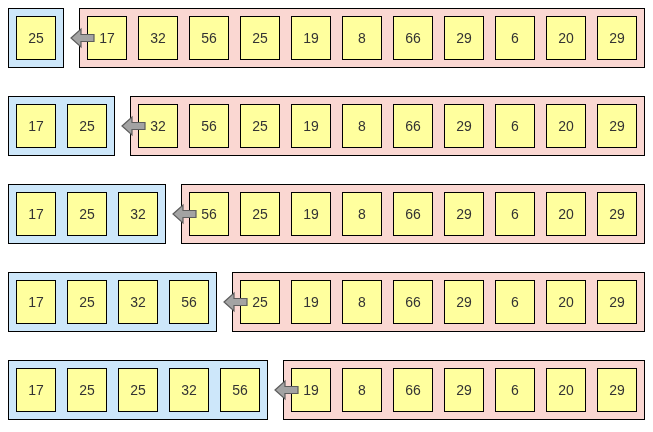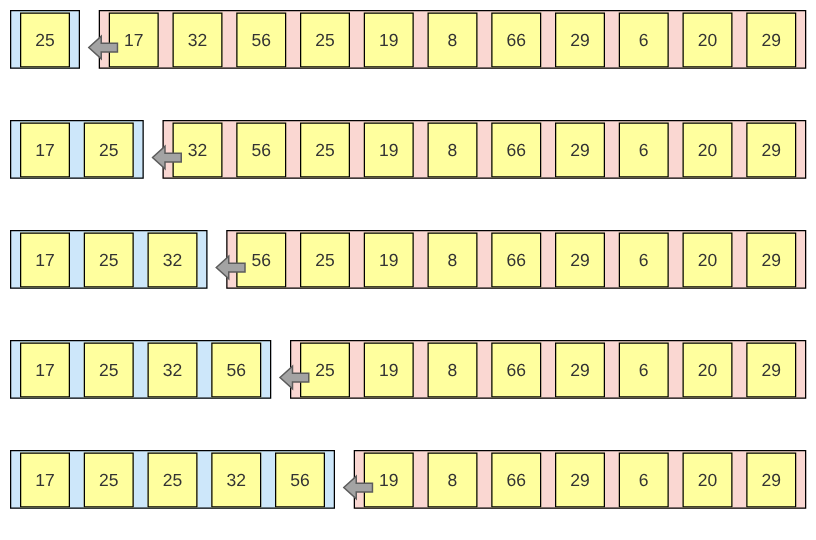--- a/index.html
+++ b/index.html
@@ -31,21 +31,21 @@
     display: flex;
     height: 60px;
     margin-bottom: 28px;
   }
   .row:last-child { margin-bottom: 0; }
   .container {
     display: flex;
     align-items: center;
     gap: 11px;
     padding: 7px;
-    height: 47px;
+    height: 60px;
     border: 1px solid var(--border-color);
     flex: none;
   }
   .sorted   { background: var(--sorted-bg); }
   .unsorted { background: var(--unsorted-bg); margin-left: auto; }
   .value-box {
     width: 40px;
     height: 44px;
     border: 1px solid var(--border-color);
     background: var(--box-bg);

